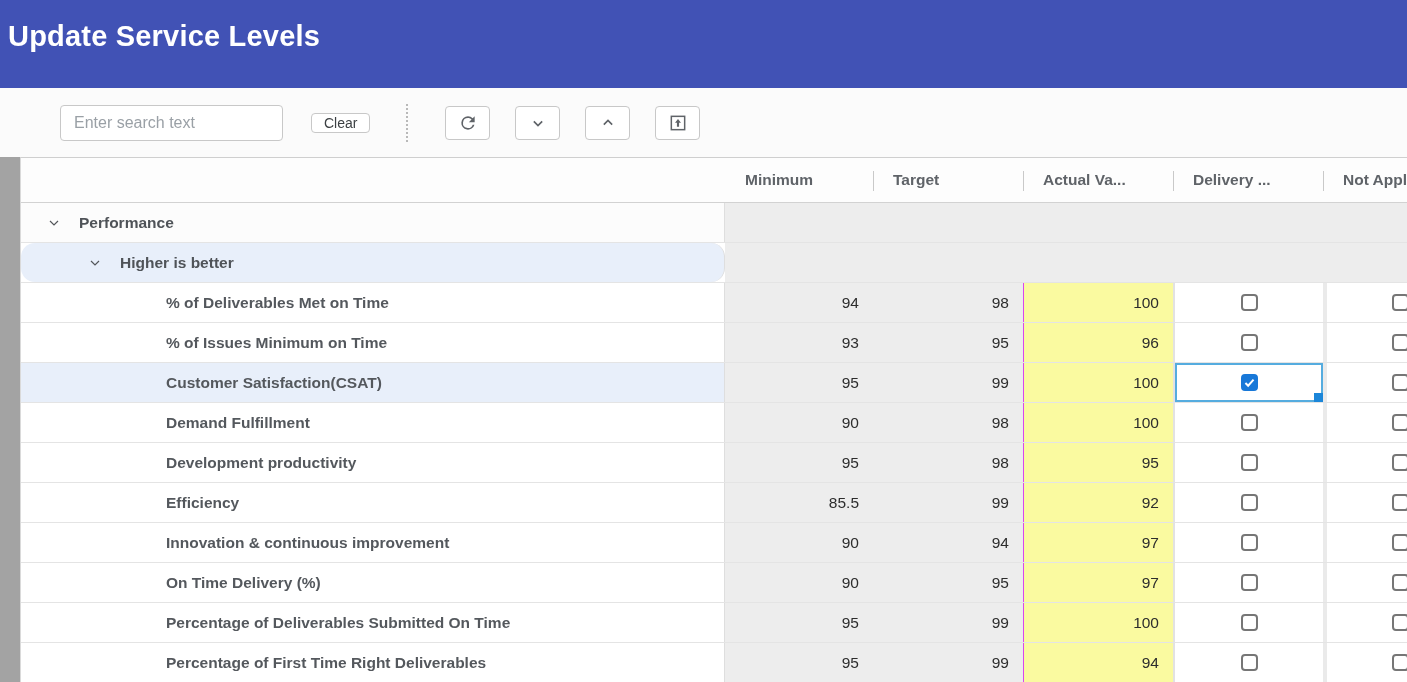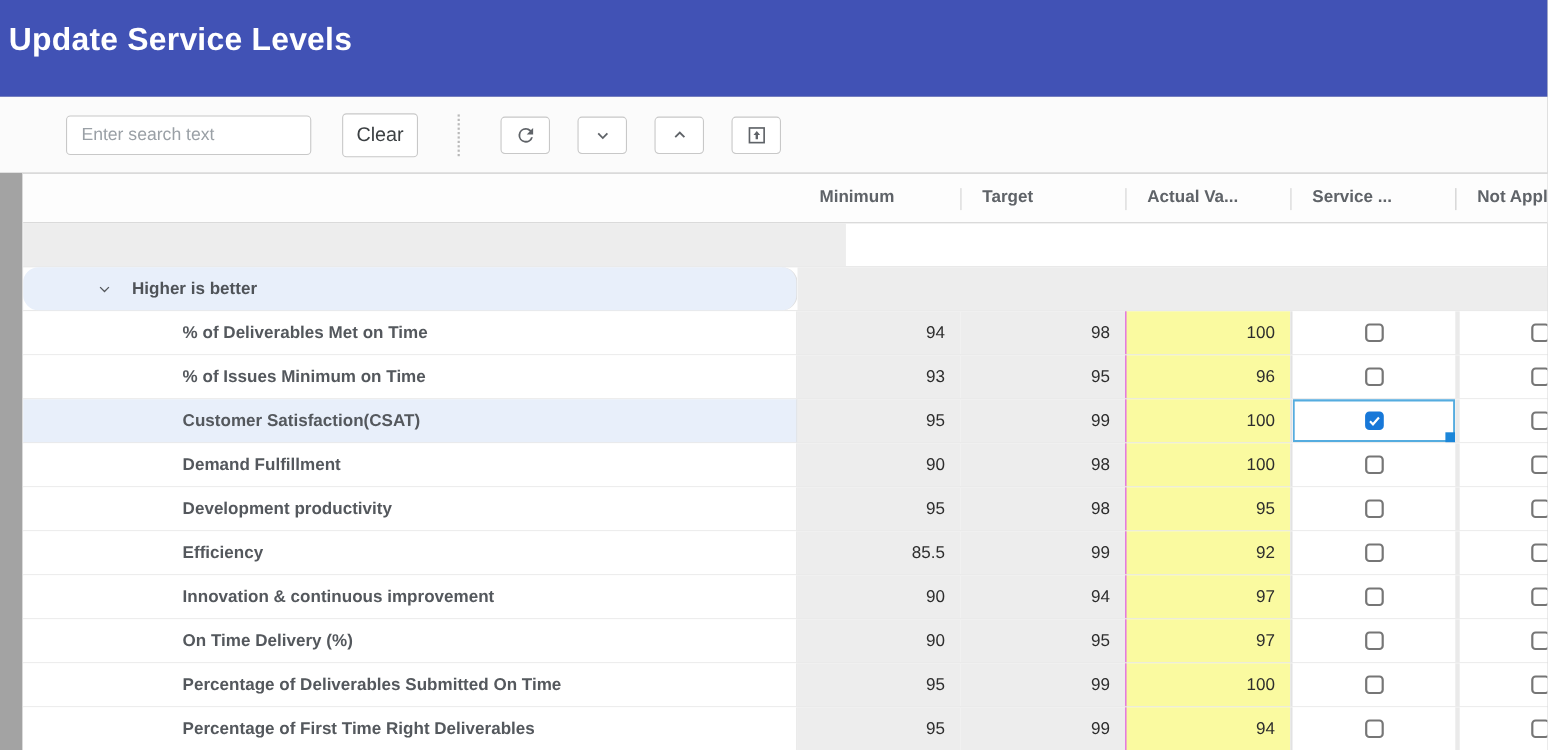--- a/index.html
+++ b/index.html
@@ -13,22 +13,22 @@
   .appbar h1 { color:#fff; font-size:29px; font-weight:600; letter-spacing:.2px;
                padding:20px 0 0 8px; }
 
   
   .toolbar { position:absolute; left:0; top:88px; width:1407px; height:69px;
              background:#fbfbfb; display:flex; align-items:center; padding-left:60px;gap:21px; }
   .search-input { width:223px; height:36px; border:1px solid #c8c8c8; border-radius:4px;
                   background:#fff; font-size:16px; color:#333; padding:0 13px;
                   font-family:"Liberation Sans", sans-serif; outline:none; }
   .search-input::placeholder { color:#9aa0a6; }
-  .btn-clear { height:40px; margin-left:7px; padding:0 12px; background:#fff;
-               border:1px solid #c8c8c8; border-radius:4px; font-size:18px; color:#3c4043;
+  .btn-clear { height:20px; margin-left:7px; padding:0 12px; background:#fff;
+               border:1px solid #c8c8c8; border-radius:4px; font-size:14px; color:#3c4043;
                font-family:"Liberation Sans", sans-serif; cursor:pointer; }
   .tsep { height:38px; border-left:2px dotted #b9b9b9; margin:0 16px 0 15px; }
   .icon-btn { width:45px; height:34px; background:#fff; border:1px solid #c8c8c8;
               border-radius:4px; margin-right:4px; display:inline-flex; align-items:center;
               justify-content:center; cursor:pointer; }
   .icon-btn svg { display:block; }
 
   
   .grid { position:absolute; left:20px; top:157px; width:1387px; height:525px;
           overflow:hidden; border-top:1px solid #cfcfcf; border-left:1px solid #dadada;
@@ -125,25 +125,33 @@
       </span>
     </button>
   </div>
 
   <div class="grid">
     <div class="rowline ghead">
       <div class="hcell tree-h"></div>
       <div class="hcell c-min">Minimum</div>
       <div class="hcell c-tgt vsep">Target</div>
       <div class="hcell c-act vsep">Actual Va...</div>
-      <div class="hcell c-adj vsep">Service ...</div>
+      <div class="hcell c-adj vsep">Delivery ...</div>
       <div class="hcell c-nap vsep">Not Applicable</div>
     </div>
     <div>
   <div class="rowline row group-row lvl1">
+    <div class="cell tree-cell">
+      <span class="chev">
+        <svg width="16" height="16" viewBox="0 0 24 24">
+                <polyline points="6 9 12 15 18 9" fill="none" stroke="#54575b" stroke-width="1.8"></polyline>
+              </svg>
+      </span>
+      <span class="glabel">Performance</span>
+    </div>
     <div class="cell merged"></div>
   </div>
 
   <div class="rowline row group-row hl lvl2">
     <div class="cell tree-cell">
       <span class="chev">
         <svg width="16" height="16" viewBox="0 0 24 24">
                 <polyline points="6 9 12 15 18 9" fill="none" stroke="#54575b" stroke-width="1.8"></polyline>
               </svg>
       </span>

